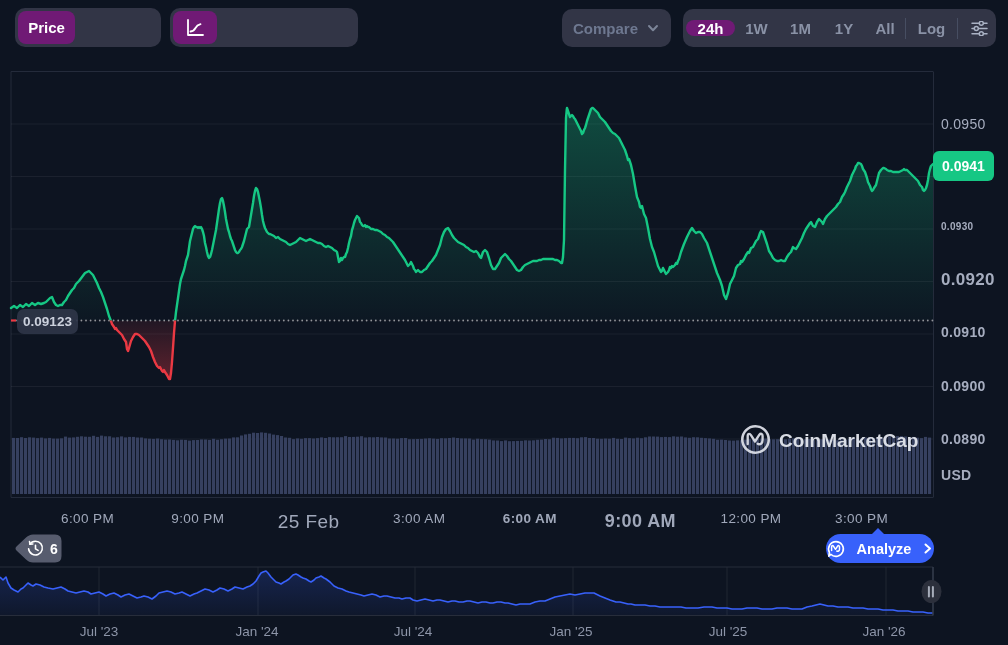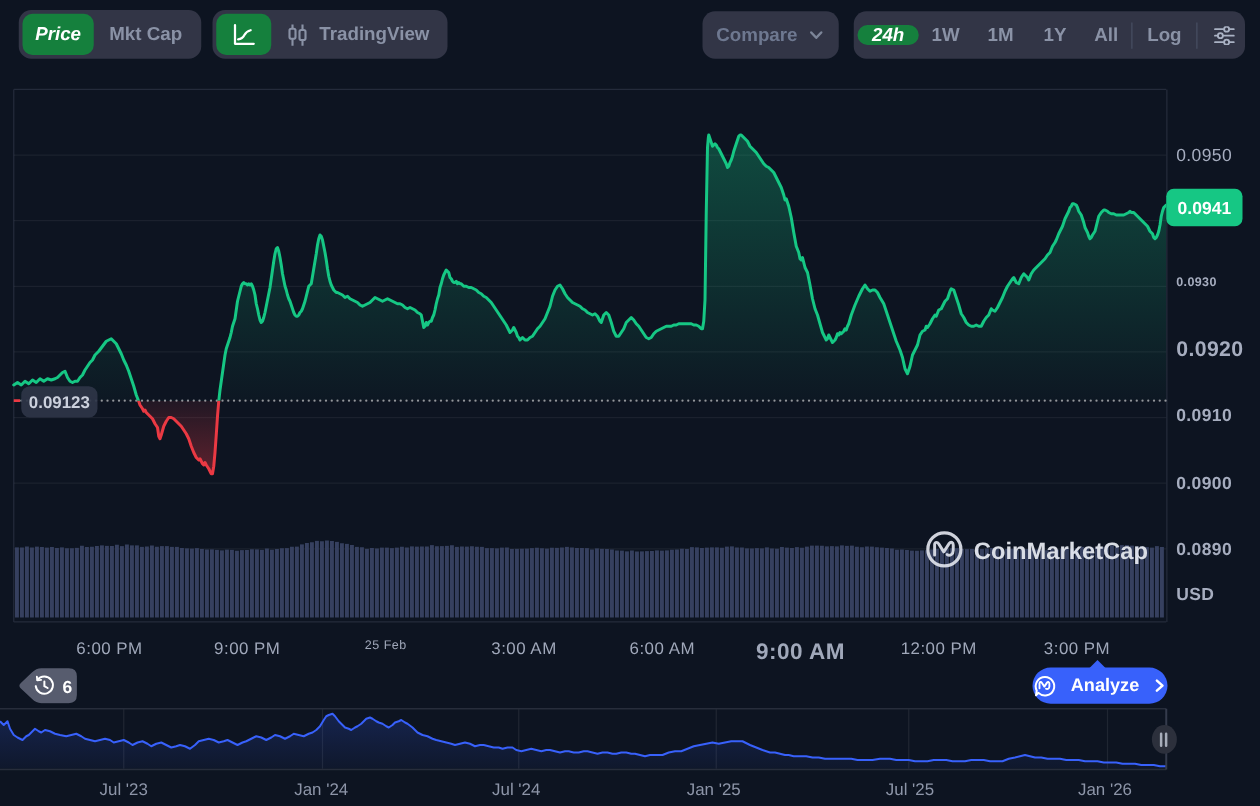--- a/index.html
+++ b/index.html
@@ -1,21 +1,21 @@
 <!DOCTYPE html>
 <html><head><meta charset="utf-8">
 <style>
 * { margin:0; padding:0; box-sizing:border-box; }
 html,body { width:1008px; height:645px; background:#0d1421; overflow:hidden;
   font-family:"Liberation Sans", sans-serif; }
 .abs { position:absolute; }
 .grp { position:absolute; display:flex; align-items:center; background:#323546; border-radius:10px; }
 .seg { display:flex; align-items:center; justify-content:center; border-radius:8px;
   font-size:15px; font-weight:700; color:#8a92a6; }
-.act { background:#15803d; color:#fff;font-style:italic; }
+.act { background:#701a75; color:#fff; }
 </style></head>
 <body>
 <svg width="1008" height="645" viewBox="0 0 1008 645" style="position:absolute;left:0;top:0">
 <defs>
 <linearGradient id="gfill" x1="0" y1="100" x2="0" y2="320.5" gradientUnits="userSpaceOnUse">
 <stop offset="0" stop-color="#16c784" stop-opacity="0.32"></stop>
 <stop offset="1" stop-color="#16c784" stop-opacity="0.02"></stop>
 </linearGradient>
 <linearGradient id="rfill" x1="0" y1="320.5" x2="0" y2="382" gradientUnits="userSpaceOnUse">
 <stop offset="0" stop-color="#ea3943" stop-opacity="0.09"></stop>
@@ -514,41 +514,27 @@
 <line x1="0" y1="567" x2="933" y2="567" stroke="#272d3b" stroke-width="1.2"></line>
 <line x1="0" y1="615.5" x2="933" y2="615.5" stroke="#272d3b" stroke-width="1.2"></line>
 <line x1="933" y1="567" x2="933" y2="615.5" stroke="#343b4c" stroke-width="1.6"></line>
 <ellipse cx="931.5" cy="591.5" rx="10" ry="11.5" fill="#2c303c"></ellipse>
 <rect x="927.9" y="586" width="2" height="11.5" rx="1" fill="#a7adba"></rect>
 <rect x="931.9" y="586" width="2" height="11.5" rx="1" fill="#a7adba"></rect>
 </svg>
 
 <div class="grp" style="left:15px;top:8px;width:146px;height:39px;padding:3px">
   <div class="seg act" style="width:57px;height:33px">Price</div>
-  <div class="seg" style="flex:1;height:33px">Mkt Cap</div>
 </div>
 <div class="grp" style="left:170px;top:8px;width:188px;height:39px;padding:3px">
   <div class="seg act" style="width:44px;height:33px">
       <svg width="22" height="22" viewBox="0 0 22 22">
         <path d="M4 3 L4 18 L19 18" fill="none" stroke="#fff" stroke-width="1.8" stroke-linecap="round" stroke-linejoin="round"></path>
         <path d="M6.5 14.5 Q10 14 11.5 11 Q13 8 16.5 7.2" fill="none" stroke="#fff" stroke-width="1.8" stroke-linecap="round"></path>
       </svg>
-    </div>
-  <div class="seg" style="flex:1;height:33px;gap:7px">
-      <svg width="20" height="22" viewBox="0 0 20 22">
-        <g stroke="#8a92a6" stroke-width="1.7" fill="none">
-          <line x1="6" y1="2.5" x2="6" y2="6"></line>
-          <line x1="6" y1="14" x2="6" y2="19.5"></line>
-          <rect x="3.6" y="6" width="4.8" height="8" rx="1.4"></rect>
-          <line x1="14" y1="2.5" x2="14" y2="7"></line>
-          <line x1="14" y1="15" x2="14" y2="19.5"></line>
-          <rect x="11.6" y="7" width="4.8" height="8" rx="1.4"></rect>
-        </g>
-      </svg>
-      <span>TradingView</span>
     </div>
 </div>
 <div class="grp" style="left:562px;top:9px;width:109px;height:38px;justify-content:center">
   <span style="font-size:15px;font-weight:700;color:#6e7890">Compare</span>
     <svg width="14" height="14" viewBox="0 0 14 14" style="margin-left:8px">
       <path d="M3 5 L7 9.2 L11 5" fill="none" stroke="#7c8598" stroke-width="2" stroke-linecap="round" stroke-linejoin="round"></path>
     </svg>
 </div>
 <div class="grp" style="left:683px;top:9px;width:313px;height:38px;padding:3px">
   <div class="seg act" style="width:49px;height:16px">24h</div>
@@ -585,23 +571,23 @@
 <div style="position:absolute;left:941px;top:466px;width:60px;height:18px;line-height:18px;font-size:14px;font-weight:700;color:#a6adbf;letter-spacing:0.3px">USD</div>
 
 <div class="abs" style="left:933px;top:151px;width:61px;height:30px;background:#16c784;border-radius:6px;
   display:flex;align-items:center;justify-content:center;font-size:14px;font-weight:700;color:#fff">0.0941</div>
 
 <div class="abs" style="left:17px;top:309px;width:61px;height:25px;background:rgba(46,53,72,0.92);border-radius:7px;
   display:flex;align-items:center;justify-content:center;font-size:13.5px;font-weight:700;color:#ccd1dd">0.09123</div>
 
 <div style="position:absolute;left:37.599999999999994px;top:511px;width:100px;text-align:center;font-size:13.5px;color:#a0a8ba;font-weight:400;letter-spacing:0.4px">6:00 PM</div>
 <div style="position:absolute;left:147.8px;top:511px;width:100px;text-align:center;font-size:13.5px;color:#a0a8ba;font-weight:400;letter-spacing:0.4px">9:00 PM</div>
-<div style="position:absolute;left:258.6px;top:511px;width:100px;text-align:center;font-size:10px;color:#a0a8ba;font-weight:400;letter-spacing:0.4px">25 Feb</div>
+<div style="position:absolute;left:258.6px;top:511px;width:100px;text-align:center;font-size:19px;color:#a0a8ba;font-weight:400;letter-spacing:0.4px">25 Feb</div>
 <div style="position:absolute;left:369.2px;top:511px;width:100px;text-align:center;font-size:13.5px;color:#a0a8ba;font-weight:400;letter-spacing:0.4px">3:00 AM</div>
-<div style="position:absolute;left:479.79999999999995px;top:511px;width:100px;text-align:center;font-size:13.5px;color:#a0a8ba;font-weight:400;letter-spacing:0.4px">6:00 AM</div>
+<div style="position:absolute;left:479.79999999999995px;top:511px;width:100px;text-align:center;font-size:13.5px;color:#a0a8ba;font-weight:700;letter-spacing:0.4px">6:00 AM</div>
 <div style="position:absolute;left:590.4px;top:511px;width:100px;text-align:center;font-size:18px;color:#a0a8ba;font-weight:700;letter-spacing:0.4px">9:00 AM</div>
 <div style="position:absolute;left:701px;top:511px;width:100px;text-align:center;font-size:13.5px;color:#a0a8ba;font-weight:400;letter-spacing:0.4px">12:00 PM</div>
 <div style="position:absolute;left:811.6px;top:511px;width:100px;text-align:center;font-size:13.5px;color:#a0a8ba;font-weight:400;letter-spacing:0.4px">3:00 PM</div>
 
 <div class="abs" style="left:13px;top:534px;width:49px;height:29px">
   <svg width="49" height="29" viewBox="0 0 49 29" style="position:absolute;left:0;top:0">
     <path d="M20 0.5 L42 0.5 Q48.5 0.5 48.5 7 L48.5 22 Q48.5 28.5 42 28.5 L20 28.5 Q16 28.5 12.5 25 L3.5 16.5 Q1.5 14.5 3.5 12.5 L12.5 4 Q16 0.5 20 0.5 Z" fill="#5d6375" fill-opacity="0.92"></path>
   </svg>
   <div style="position:absolute;left:14px;top:6px;display:flex;align-items:center;gap:6px">
     <svg width="17" height="17" viewBox="0 0 17 17">

